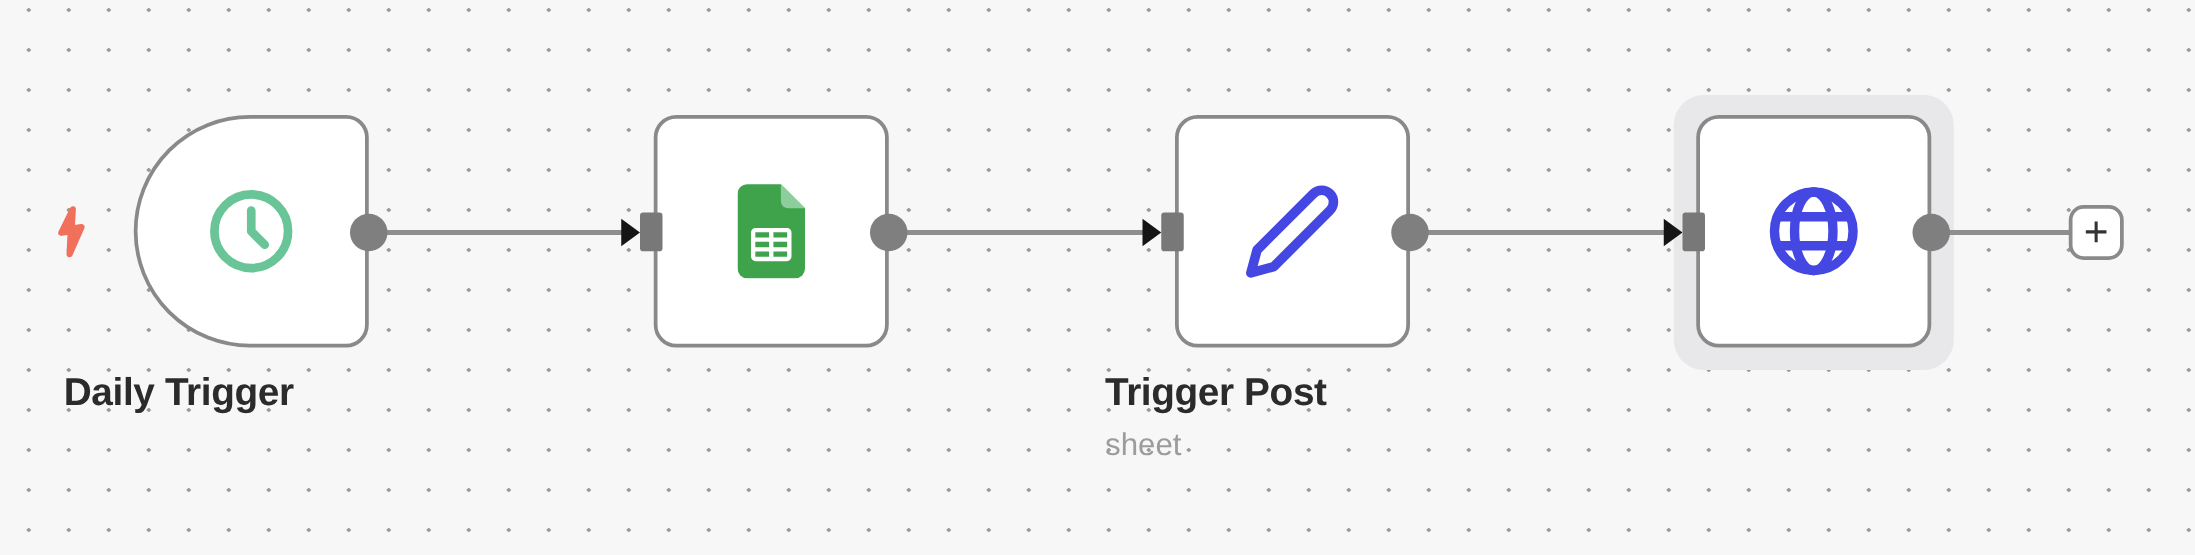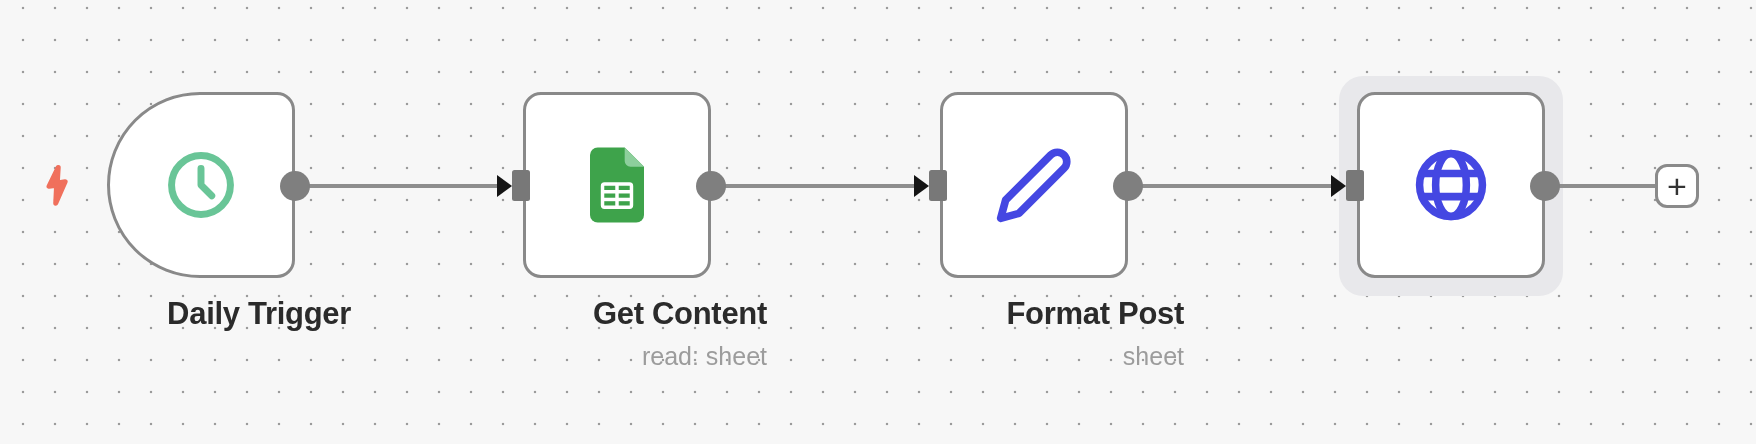--- a/index.html
+++ b/index.html
@@ -86,21 +86,21 @@
     border-radius: 2.5px;
     top: 170px;
     z-index: 4;
   }
   .in2 { left: 512px; } .in3 { left: 929px; } .in4 { left: 1346px; }
 
   
   .label {
     position: absolute;
     width: 300px;
-    text-align: right;
+    text-align: left;
     z-index: 3;
   }
   .label .title {
     font-size: 31px; font-weight: 600; color: #2b2b2b;
     letter-spacing: -0.3px; line-height: 36px;
   }
   .label .subtitle {
     font-size: 25px; font-weight: 400; color: #9c9c9c;
     line-height: 30px; margin-top: 9px;
   }
@@ -202,26 +202,22 @@
   <div class="out-dot out3"></div>
   <div class="out-dot out4"></div>
   <div class="in-port in2"></div>
   <div class="in-port in3"></div>
   <div class="in-port in4"></div>
 
   <div class="label lbl1">
     <div class="title">Daily Trigger</div>
     <div class="subtitle"></div>
   </div>
-  <div class="label lbl2">
-    <div class="title">Get Content</div>
-    <div class="subtitle">read: sheet</div>
-  </div>
   <div class="label lbl3">
-    <div class="title">Format Post</div>
+    <div class="title">Trigger Post</div>
     <div class="subtitle">sheet</div>
   </div>
   <div class="label lbl4">
   </div>
 
   <div class="add-btn">
     <span>+</span>
   </div>
 
 </div>

